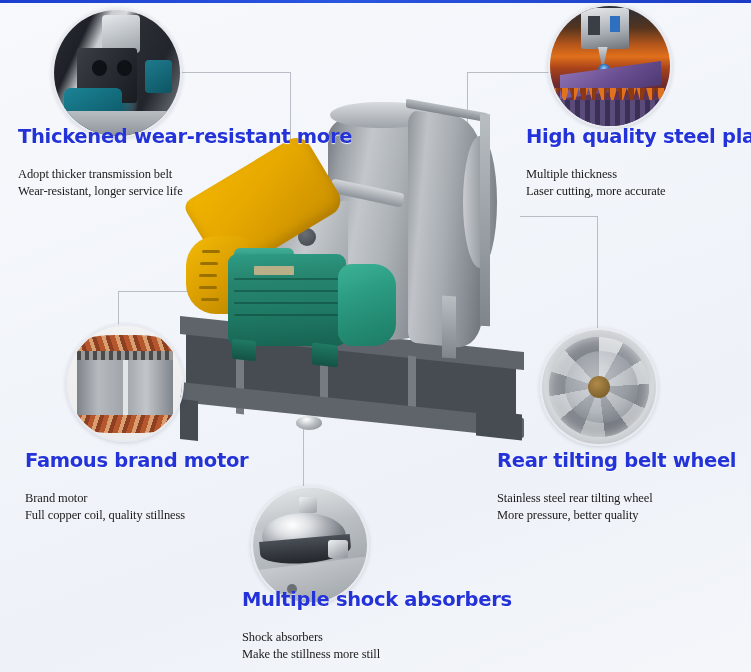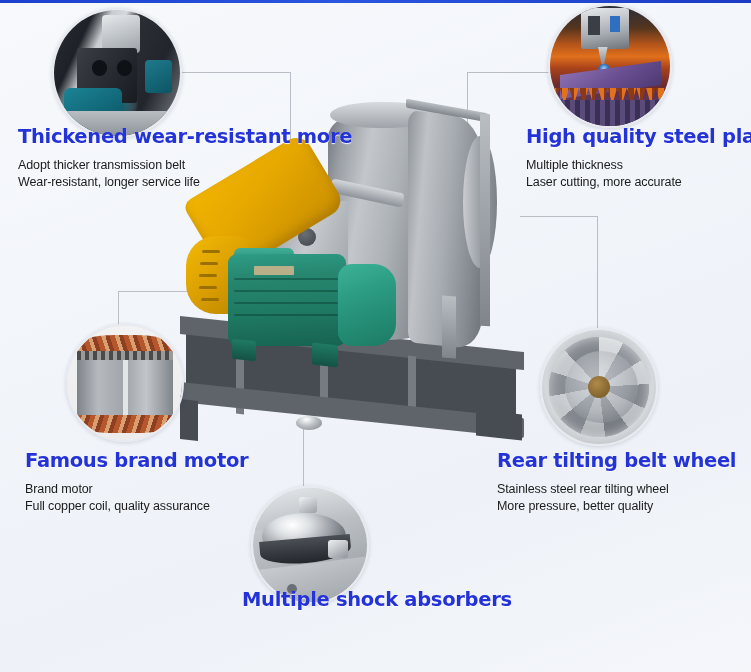--- a/index.html
+++ b/index.html
@@ -26,23 +26,23 @@
 
   
   .block { position:absolute; }
   .block h3 {
     font-family:"DejaVu Sans", sans-serif;
     font-weight:bold; font-size:19.5px; color:#2433d8;
     letter-spacing:-0.3px; line-height:1.1; white-space:nowrap;
     text-shadow:0 1px 1px rgba(255,255,255,.9);
   }
   .block p {
-    font-family:Liberation Sans, sans-serif;
+    font-family:Liberation Serif, serif;
     font-size:12.5px; color:#1b1b1b; line-height:1.32;
-    white-space:nowrap; margin-top:10px; letter-spacing:-0.1px;
+    white-space:nowrap; margin-top:19px; letter-spacing:-0.1px;
   }
   .block.r { text-align:left; }
 
   
   #fan { position:absolute; left:180px; top:100px; width:400px; height:360px; }
 
   
   .frm { position:absolute; background:#5f646b; }
   .frm2 { position:absolute; background:#767b82; }
   .frm3 { position:absolute; background:#474c53; }
@@ -283,29 +283,33 @@
     <p>
       <span>Multiple thickness</span><br>
       <span>Laser cutting, more accurate</span>
     </p>
   </div>
 
   <div class="block" style="left:25px;top:450px;">
     <h3>Famous brand motor</h3>
     <p>
       <span>Brand motor</span><br>
-      <span>Full copper coil, quality assurance</span>
+      <span>Full copper coil, quality stillness</span>
     </p>
   </div>
 
   <div class="block r" style="left:497px;top:450px;">
     <h3>Rear tilting belt wheel</h3>
     <p>
       <span>Stainless steel rear tilting wheel</span><br>
       <span>More pressure, better quality</span>
     </p>
   </div>
 
   <div class="block" style="left:242px;top:589px;">
     <h3>Multiple shock absorbers</h3>
+    <p>
+      <span>Shock absorbers</span><br>
+      <span>Make the stillness more still</span>
+    </p>
   </div>
 
 </div>
 
 </body></html>

